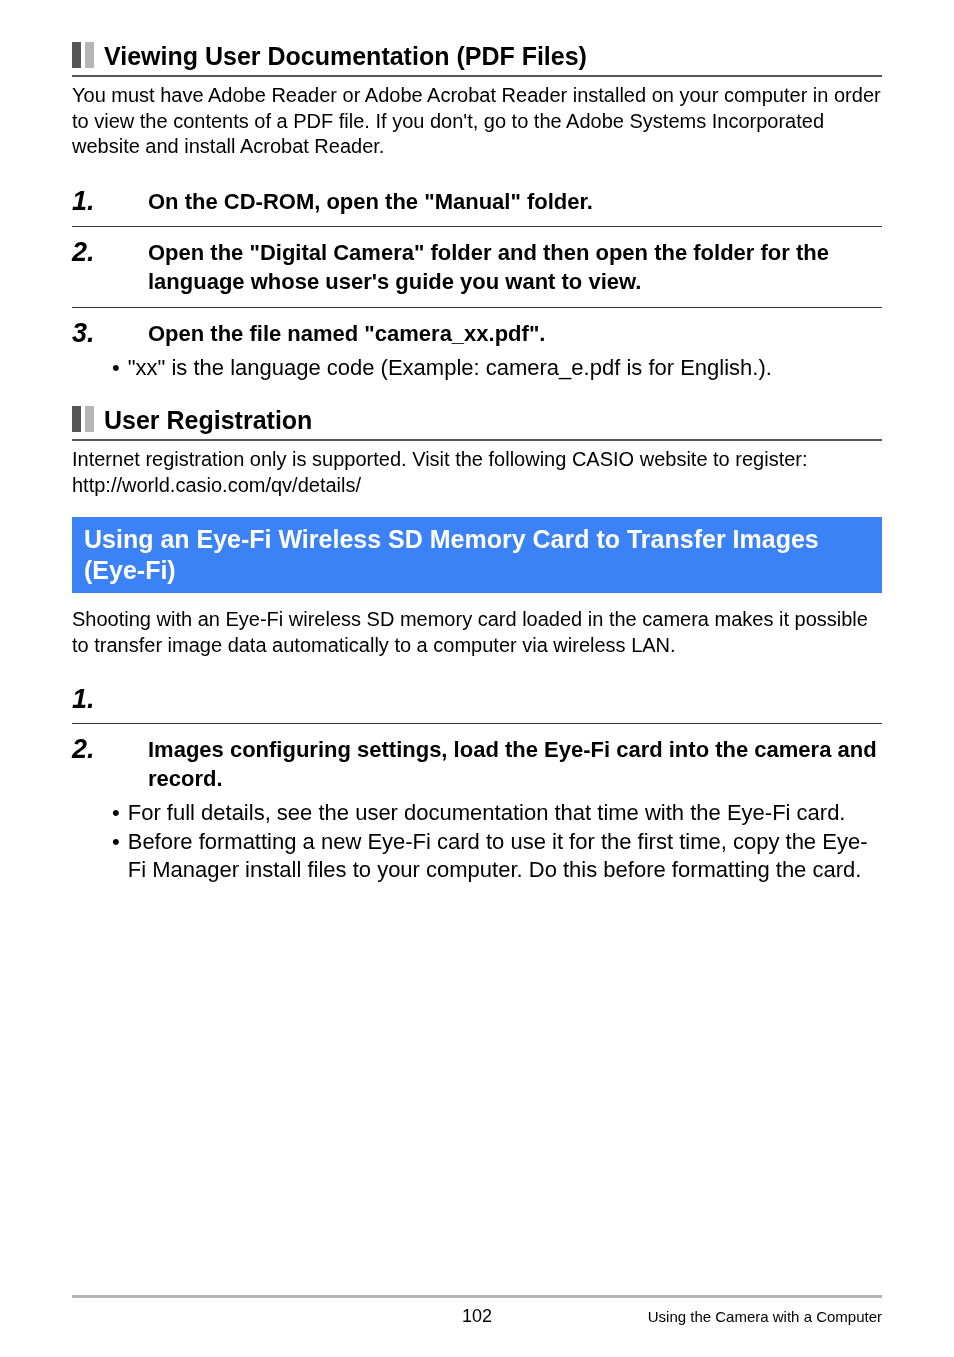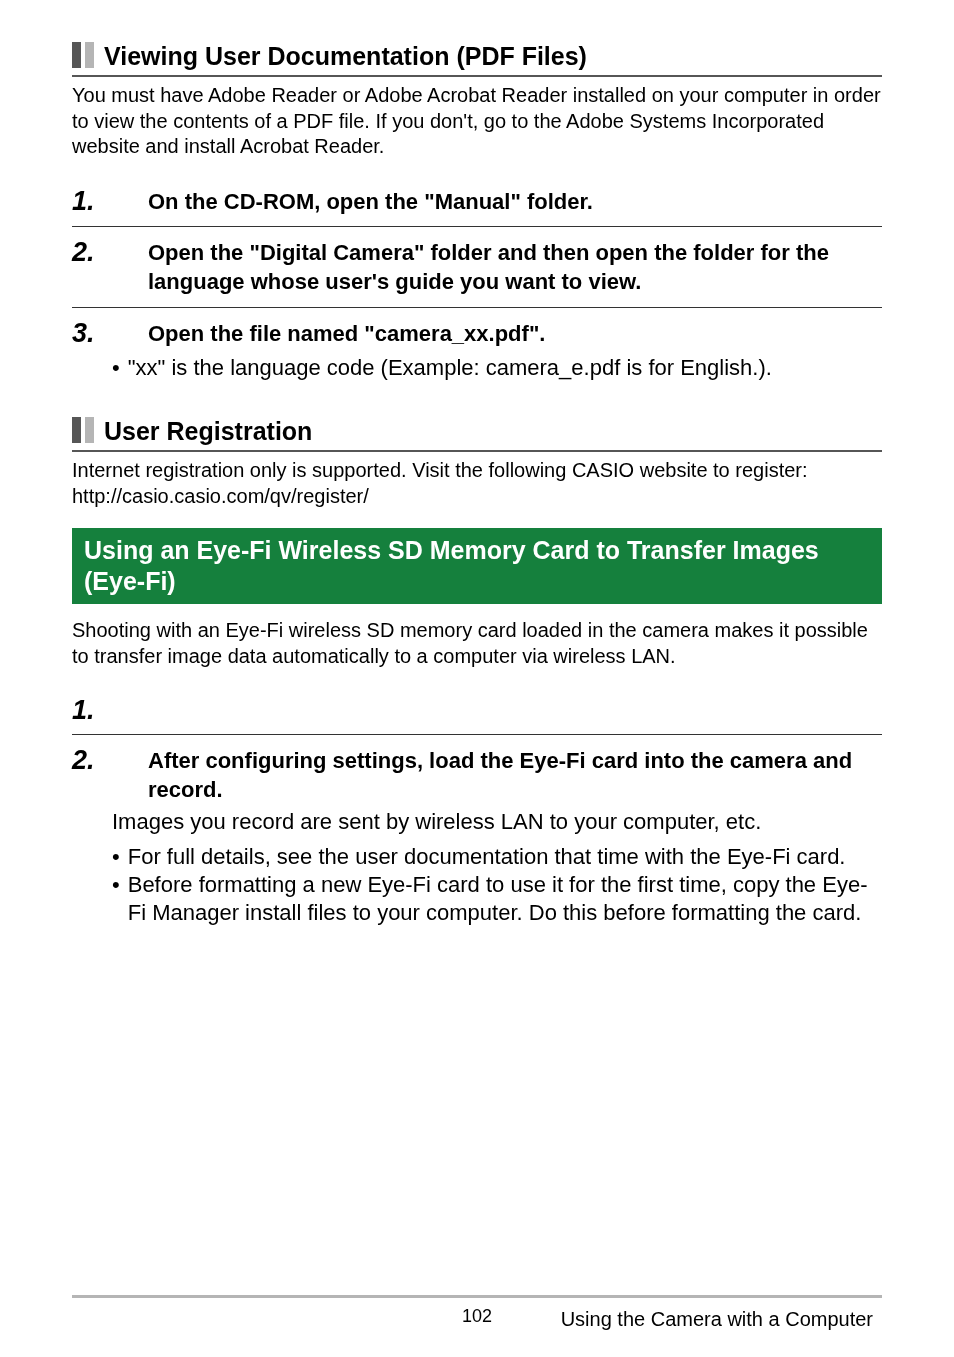--- a/index.html
+++ b/index.html
@@ -67,30 +67,30 @@
   }
   .bullets {
     font-size: 22px;
     line-height: 1.28;
     margin-top: 6px;
   }
   .bullets .bi { display: flex; gap: 8px; }
   .bullets .bi .dot { flex: 0 0 auto; }
   .bullets .bi .txt { flex: 1 1 auto; }
   .h1-bar {
-    background: #15803d;
+    background: #3b82f6;
     color: #fff;
     font-size: 25px;
     font-weight: bold;
     line-height: 1.25;
     padding: 7px 12px 7px 12px;
     margin-top: 6px;
     margin-bottom: 14px;
   }
-  .sec-gap-top { margin-top: 31px; }
+  .sec-gap-top { margin-top: 20px; }
   .footer {
     position: absolute;
     left: 0; right: 0; bottom: 30px;
     padding: 0 72px;
   }
   .footer-line {
     border-top: 3px solid #b5b5b5;
     height: 0;
     margin-bottom: 8px;
   }
@@ -100,23 +100,23 @@
     justify-content: center;
     position: relative;
     font-size: 15px;
   }
   .footer-page {
     font-size: 18px;
     color: #000;
   }
   .footer-right {
     position: absolute;
-    right: 9px;
+    right: 0;
     top: 2px;
-    font-size: 20px;
+    font-size: 15px;
     color: #000;
   }
 </style>
 </head>
 <body>
 
 <div class="h2-row">
   <span class="h2-marker">
     <span class="dark"></span>
       <span class="gap"></span>
@@ -155,34 +155,33 @@
 
 <div class="h2-row sec-gap-top">
   <span class="h2-marker">
     <span class="dark"></span>
       <span class="gap"></span>
       <span class="light"></span>
   </span>
   <span class="h2-text">User Registration</span>
 </div>
 <p class="para" style="white-space: pre-line;">Internet registration only is supported. Visit the following CASIO website to register:
-http://casio.casio.com/qv/register/</p>
+http://world.casio.com/qv/details/</p>
 
 <div class="h1-bar">Using an Eye-Fi Wireless SD Memory Card to Transfer Images (Eye-Fi)</div>
 <p class="para">Shooting with an Eye-Fi wireless SD memory card loaded in the camera makes it possible to transfer image data automatically to a computer via wireless LAN.</p>
 
 <div class="step">
   <div class="step-num">1.</div>
 </div>
 
 <div class="step last">
   <div class="step-num">2.</div>
   <div class="step-body">
-    <div class="step-title">After configuring settings, load the Eye-Fi card into the camera and record.</div>
-    <div class="step-sub">Images you record are sent by wireless LAN to your computer, etc.</div>
+    <div class="step-title">Images configuring settings, load the Eye-Fi card into the camera and record.</div>
     <div class="bullets">
       <div class="bi">
           <span class="dot">•</span>
           <span class="txt">For full details, see the user documentation that time with the Eye-Fi card.</span>
         </div>
       <div class="bi">
           <span class="dot">•</span>
           <span class="txt">Before formatting a new Eye-Fi card to use it for the first time, copy the Eye-Fi Manager install files to your computer. Do this before formatting the card.</span>
         </div>
     </div>

